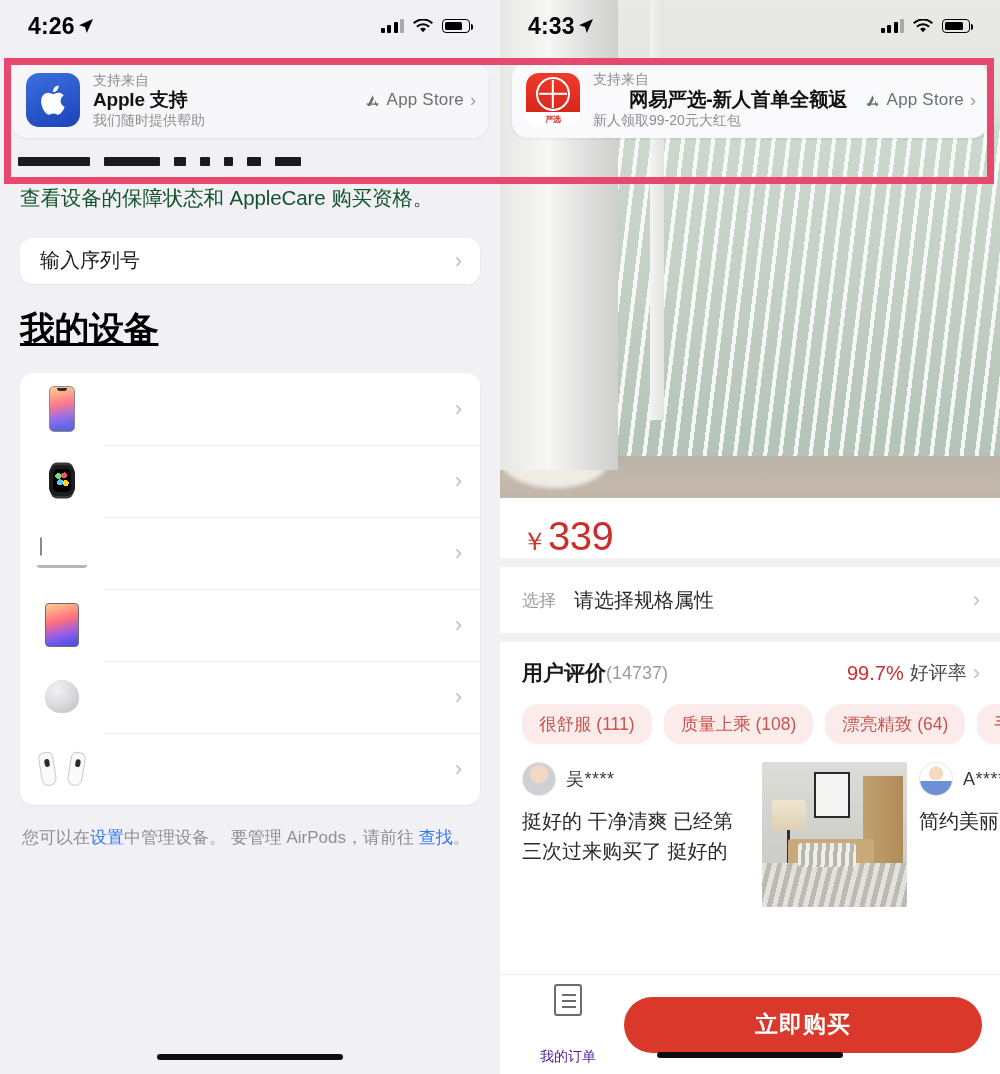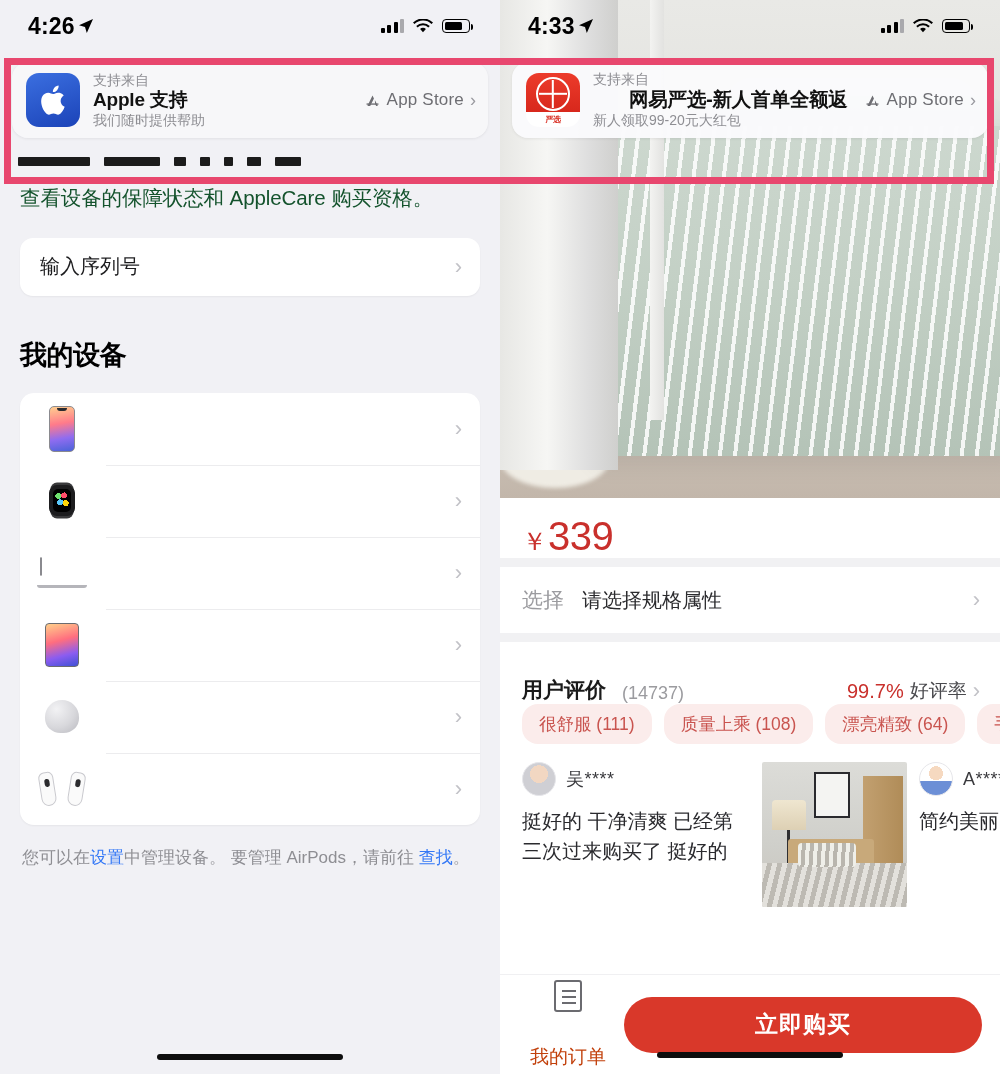--- a/index.html
+++ b/index.html
@@ -67,27 +67,27 @@
   .masked-title span:nth-child(1){width:72px}
   .masked-title span:nth-child(2){width:56px}
   .masked-title span:nth-child(3){width:12px}
   .masked-title span:nth-child(4){width:10px}
   .masked-title span:nth-child(5){width:9px}
   .masked-title span:nth-child(6){width:14px}
   .masked-title span:nth-child(7){width:26px}
 
   .lede { font-size: 20.5px; color:#14532d; padding: 10px 20px 0; line-height: 1.35; letter-spacing:-.1px; }
   .serial-card {
-    margin: 26px 20px 0; background:#fff; border-radius: 13px; height: 58px;
+    margin: 26px 20px 0; background:#fff; border-radius: 13px; height: 46px;
     display:flex; align-items:center; justify-content:space-between; padding: 0 18px 0 20px;
     box-shadow: 0 1px 2px rgba(0,0,0,0.05);
   }
   .serial-card .txt { font-size: 20px; color:#1c1c1e; }
   .chev { color:#c2c2c7; font-size: 22px; line-height:1; font-weight:400; }
-  .sec-title { font-size: 27px; font-weight: 700; color:#000; padding: 41px 20px 0; letter-spacing:-.4px; }
+  .sec-title { font-size: 35px; font-weight: 700; color:#000; padding: 22px 20px 0; letter-spacing:-.4px;text-decoration:underline; }
 
   .device-card { margin: 20px 20px 0; background:#fff; border-radius: 14px; overflow: hidden;
                  box-shadow: 0 1px 2px rgba(0,0,0,0.05); }
   .device-row { display:flex; align-items:center; height: 72px; padding: 0 18px 0 14px; position: relative; }
   .device-row + .device-row::before {
     content:""; position:absolute; top:0; left: 86px; right:0; height:1px; background:#ececee;
   }
   .dev-icon { width: 56px; flex: 0 0 56px; display:flex; align-items:center; justify-content:center; }
   .dev-name { flex:1 1 auto; padding-left: 8px; }
   .blur-bar { height: 13px; border-radius: 3px;
@@ -147,23 +147,23 @@
   .hero .post { position:absolute; left:150px; top:0; width:14px; height:420px;
     background:linear-gradient(90deg,#f3f3f1,#e2e2e0); }
 
   .info { position:absolute; top:498px; left:0; width:500px; z-index:2; background:#fff; }
   .price-row { padding: 18px 22px 0; display:flex; align-items:baseline; }
   .cny { font-size: 25px; color:#c9302c; font-weight:400; margin-right:1px; }
   .price { font-size: 40px; color:#c9302c; font-weight:400; letter-spacing:-.5px; line-height:1; }
   .p-title { font-size: 22.5px; font-weight: 700; color:#1a1a1a; padding: 16px 22px 20px; letter-spacing:-.3px; }
   .divider { height: 9px; background:#f1f1f3; }
   .spec-row { display:flex; align-items:center; height: 66px; padding: 0 20px 0 22px; }
-  .spec-label { font-size: 21px; color:#9b9b9f; margin-right: 18px; }
+  .spec-label { font-size: 17px; color:#9b9b9f; margin-right: 18px; }
   .spec-value { font-size: 20px; color:#2b2b2e; flex:1 1 auto; }
-  .rev-head { display:flex; align-items:flex-end; height: 62px; padding: 0 20px 0 22px; gap: 16px; }
+  .rev-head { display:flex; align-items:center; height: 62px; padding: 0 20px 0 22px; }
   .rev-title { font-size: 21px; font-weight:700; color:#1a1a1a; }
   .rev-count { font-size: 18px; color:#9b9b9f; font-weight:400; }
   .rev-right { margin-left:auto; display:flex; align-items:center; gap:6px; }
   .rev-pct { font-size: 20px; color:#c9302c; }
   .rev-lbl { font-size: 19px; color:#4a4a4e; }
   .tags { display:flex; gap: 12px; padding: 0 0 0 22px; overflow:hidden; }
   .tag { background:#fbeceb; color:#c9544f; font-size: 17.5px; border-radius: 16px;
          padding: 8px 17px; white-space: nowrap; flex: 0 0 auto; }
   .rev-cards { display:flex; gap: 12px; padding: 18px 0 0 22px; overflow:hidden; }
   .rev-card { flex: 0 0 auto; width: 228px; }
@@ -187,21 +187,21 @@
                         background:repeating-linear-gradient(104deg,#e3e1dc 0 5px,#bdbab3 5px 10px); }
   .rc-photo .pil { position:absolute; left:36px; bottom:40px; width:58px; height:24px; border-radius:4px;
                    background:repeating-linear-gradient(94deg,#efefe9 0 4px,#b9b6ae 4px 8px); }
 
   .bottombar { position:absolute; left:0; bottom:0; width:500px; height:100px; background:#fff; z-index:4;
                display:flex; align-items:center; padding: 0 18px 0 20px; border-top:1px solid #f0f0f2; }
   .orders { width: 96px; flex:0 0 96px; display:flex; flex-direction:column; align-items:center; gap:4px; }
   .doc-icon { width: 28px; height: 32px; border:2px solid #6b6b70; border-radius:3px; position:relative; }
   .doc-icon::before{content:"";position:absolute;left:6px;top:8px;width:14px;height:2px;background:#6b6b70;
      box-shadow:0 6px 0 #6b6b70, 0 12px 0 #6b6b70;}
-  .orders-lbl { font-size: 19px; color:#c2410c;margin-top:28px; }
+  .orders-lbl { font-size: 14px; color:#4c1d95;margin-top:28px; }
   .buy-btn { flex:1 1 auto; height: 56px; border-radius: 28px; background:#d9382a; color:#fff;
              font-size: 23px; font-weight:700; display:flex; align-items:center; justify-content:center;
              margin-left: 8px; letter-spacing:1px; border:none; cursor:pointer; }
 
   .home-ind { position:absolute; bottom: 14px; left:50%; transform:translateX(-50%);
               width: 186px; height: 6px; border-radius: 3px; background:#0d0d0d; z-index: 7; }
   .phone.right .home-ind { bottom: 16px; }
 
   
   .annot { position:absolute; z-index: 20; border: 7px solid #e8476e; pointer-events:none; }

